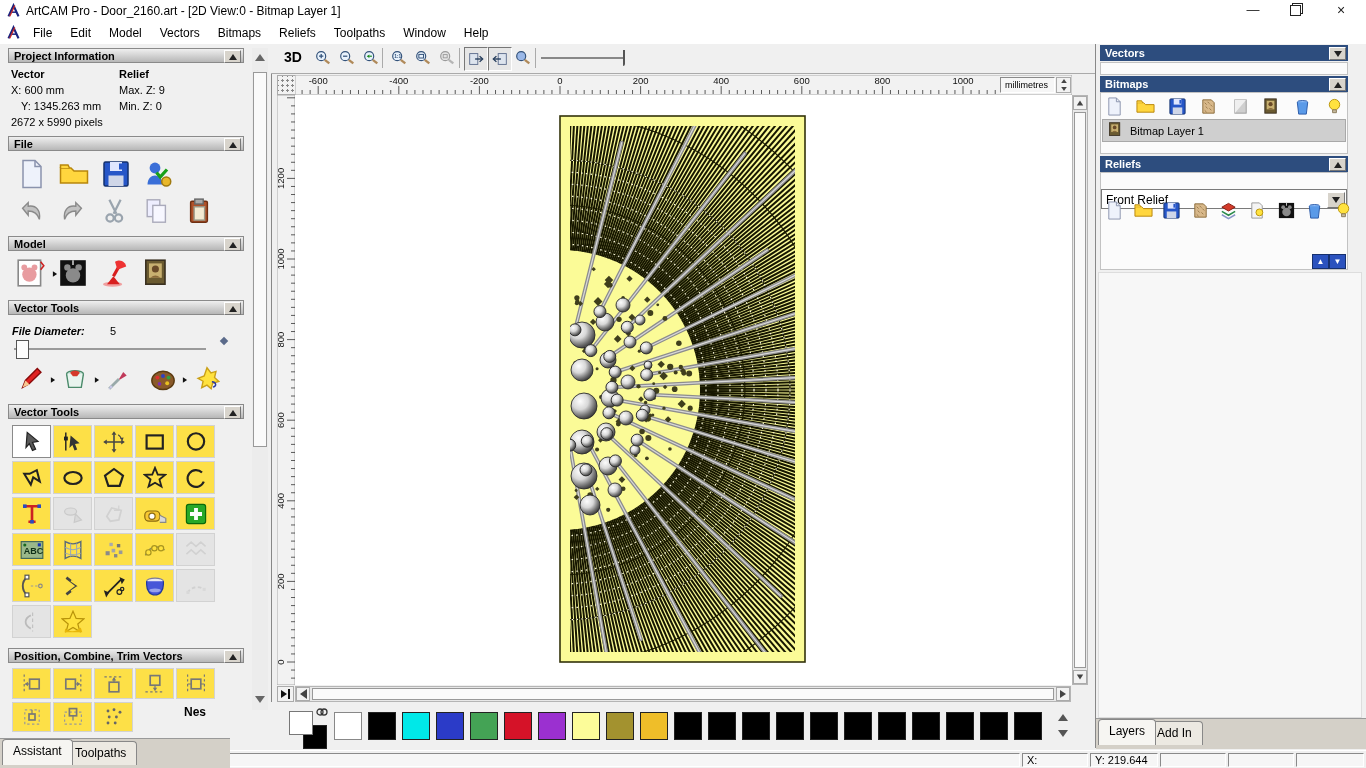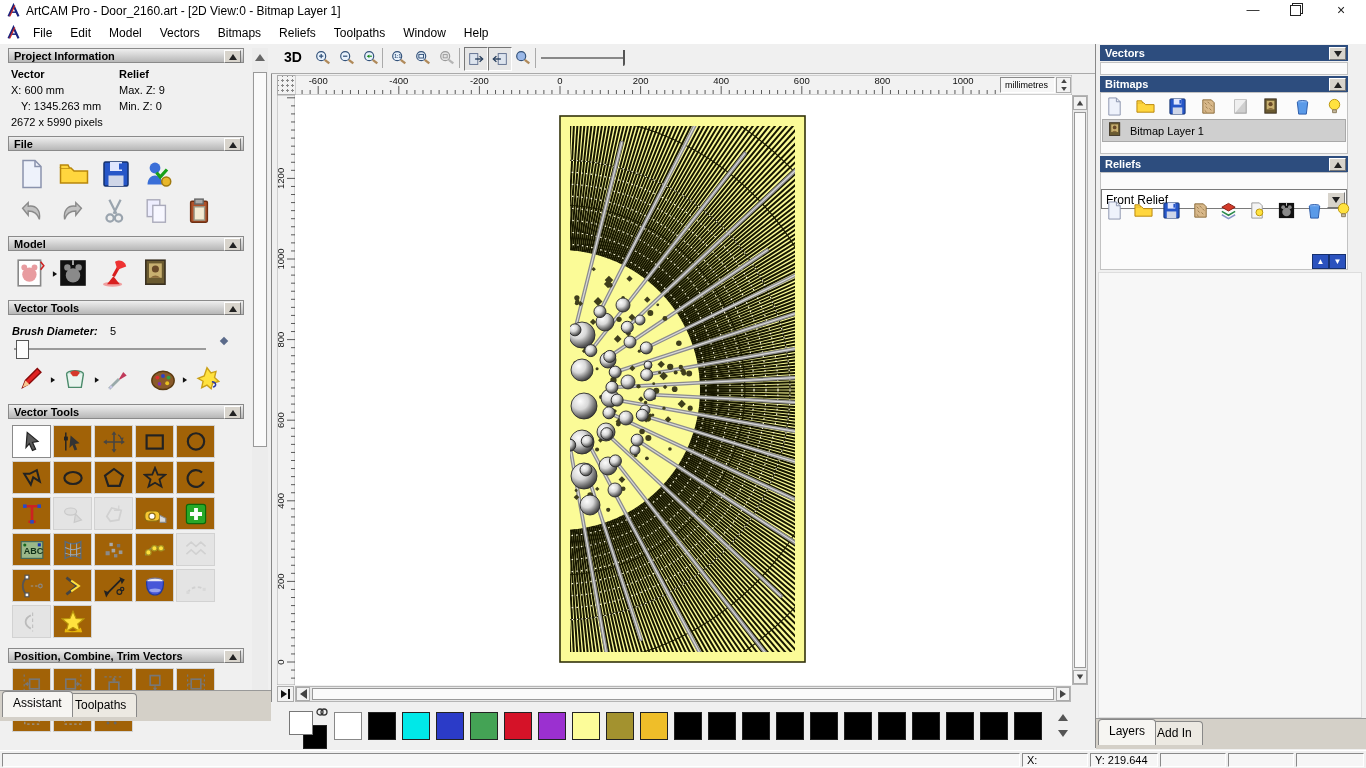--- a/index.html
+++ b/index.html
@@ -17,21 +17,21 @@
   
   #assistant-panel{left:0;top:44px;width:271px;height:704px;background:#f0f0f0;border-right:1px solid #888}
   .hdr{left:8px;width:236px;height:15px;background:linear-gradient(#efefef,#b7b7b7);
        border:1px solid #8a8a8a;font-weight:bold;font-size:11px;padding:1px 0 8px 5px;box-sizing:border-box}
   .hbtn{position:absolute;right:2px;top:1px;width:15px;height:11px;background:#d8d4cc;
         border:1px solid;border-color:#fff #777 #777 #fff;display:flex;align-items:center;justify-content:center}
   .tri-up{width:0;height:0;border-left:4px solid transparent;border-right:4px solid transparent;border-bottom:6px solid #222}
   .tri-dn{width:0;height:0;border-left:4px solid transparent;border-right:4px solid transparent;border-top:6px solid #222}
   .tri-r{width:0;height:0;border-top:4px solid transparent;border-bottom:4px solid transparent;border-left:6px solid #111}
   .tool{position:absolute;display:flex;align-items:center;justify-content:center}
-  .cell{position:absolute;width:39px;height:33px;background:#a16207;border:1px solid #d2d2d2;
+  .cell{position:absolute;width:39px;height:33px;background:#fde047;border:1px solid #d2d2d2;
         display:flex;align-items:center;justify-content:center;box-sizing:border-box}
   .cell.active{background:#fff;border-color:#8a8a8a}
   .cell.dis{background:#e4e4e4}
   
   .tabbar{background:#d4d0c8;border-top:1px solid #999}
   .tab{position:absolute;top:2px;height:24px;background:#ece9e2;border:1px solid #888;border-bottom:none;
        border-radius:4px 4px 0 0;padding:4px 10px 0 10px;box-sizing:border-box;font-size:12px}
   .tab.active{background:#f6f5f2;height:26px;top:0;z-index:3}
   
   #view-toolbar{left:271px;top:44px;width:824px;height:29px;background:#f0f0f0;border-bottom:1px solid #aaa}
@@ -215,21 +215,21 @@
         </svg>
       </div>
     </div>
 
   <div class="abs hdr" style="top:256px">
     <span>Vector Tools</span>
     <span class="hbtn">
         <span class="tri-up"></span>
       </span>
   </div>
-  <div class="abs" style="left:12px;top:281px;font-weight:bold;font-style:italic">Brush Diameter:</div>
+  <div class="abs" style="left:12px;top:281px;font-weight:bold;font-style:italic">File Diameter:</div>
   <div class="abs" style="left:110px;top:281px">5</div>
   <div class="abs" style="left:14px;top:304px;width:192px;height:2px;background:#9a9a9a"></div>
   <div class="abs" style="left:16px;top:296px;width:11px;height:17px;background:#fdfdfd;border:1px solid #555"></div>
   <div class="abs" style="left:221px;top:294px;width:6px;height:6px;background:#5a6a8a;transform:rotate(45deg)"></div>
   <div id="bitmap-row">
       <div class="tool" style="left: 14px; top: 318px; width: 34px; height: 34px;">
         <svg viewBox="0 0 20 20" width="28" height="28">
           <path d="M4 16l2-5 8.5-8.5 2.6 2.6L8.5 13.5z" fill="#e02222" stroke="#8a0a0a"></path>
           <path d="M4 16l2-5 3 3z" fill="#f8c890"></path>
         </svg>
@@ -528,21 +528,21 @@
       </div>
     </div>
   <div class="abs" style="left:184px;top:661px;font-weight:bold;font-size:12px">Nes</div>
 
   <div class="abs" style="left:252px;top:4px;width:16px;height:662px;background:#ececec">
     <div class="abs" style="left:3px;top:6px;width:0;height:0;border-left:5px solid transparent;border-right:5px solid transparent;border-bottom:7px solid #666"></div>
     <div class="thumb" style="left:1px;top:24px;width:14px;height:375px"></div>
     <div class="abs" style="left:3px;top:648px;width:0;height:0;border-left:5px solid transparent;border-right:5px solid transparent;border-top:7px solid #666"></div>
   </div>
 
-  <div class="abs tabbar" style="left:0;top:646px;width:271px;height:30px;z-index:5">
+  <div class="abs tabbar" style="left:0;top:694px;width:230px;height:30px;z-index:5">
     <div class="tab active" style="left:2px"><span>Assistant</span></div>
     <div class="tab" style="left:64px"><span>Toolpaths</span></div>
   </div>
 </div>
 
 <div class="abs" id="view-toolbar">
   <span class="abs" style="left:13px;top:5px;font-weight:bold;font-size:14px">3D</span>
   <span id="vt-icons"><span class="tool" style="left: 41px; top: 3px; width: 22px; height: 22px;">
         <svg viewBox="0 0 20 20" width="18" height="18">
           <circle cx="8" cy="8" r="5" fill="#e8f2fc" stroke="#33527a" stroke-width="1.3"></circle>

